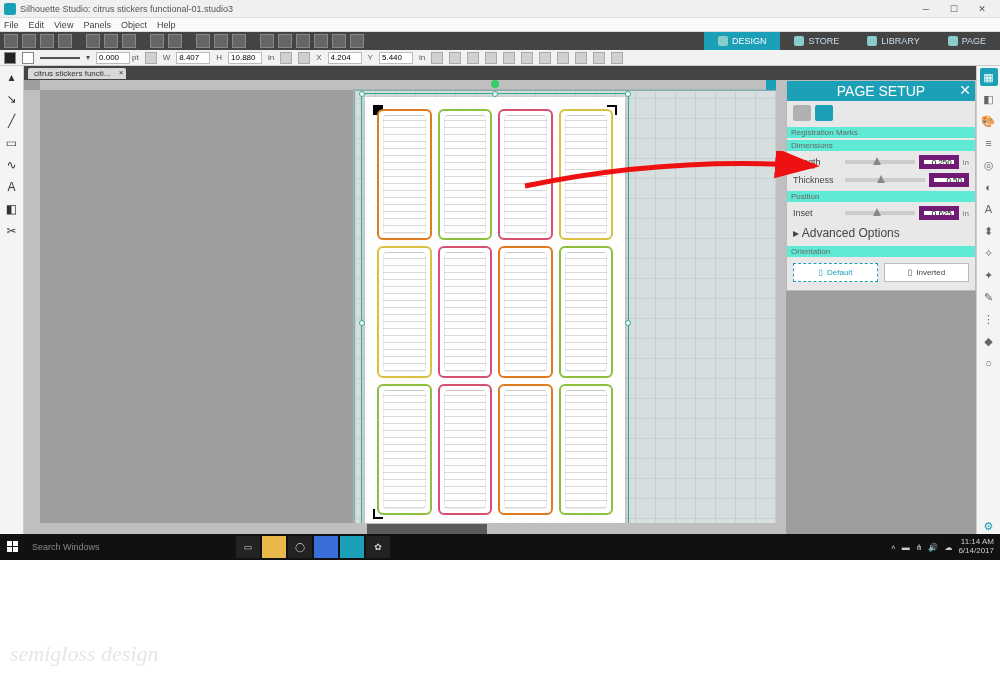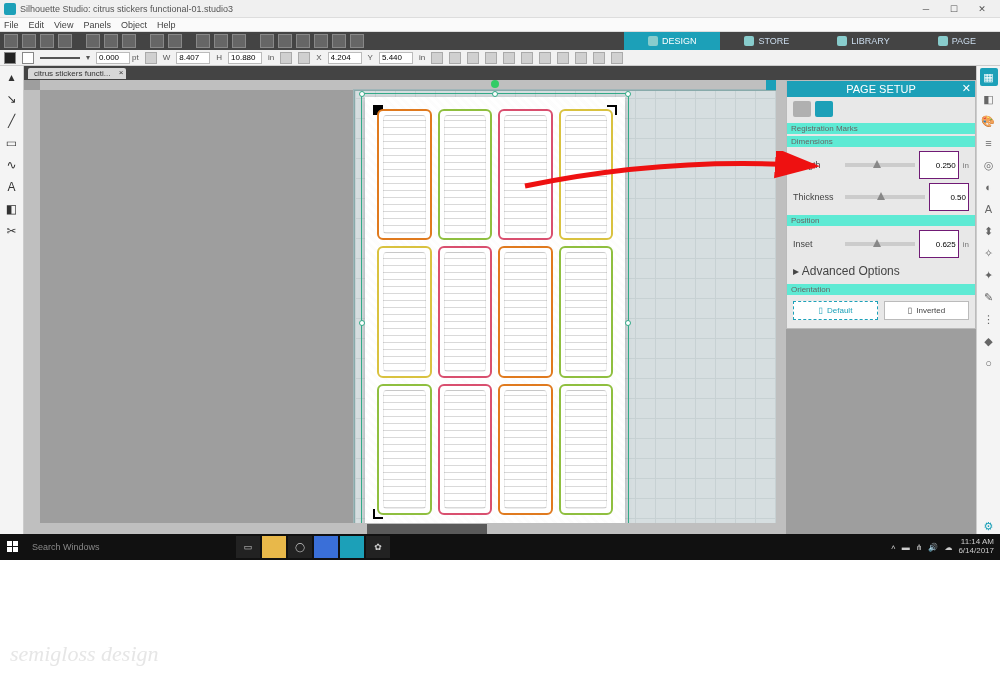--- a/index.html
+++ b/index.html
@@ -14,21 +14,21 @@
 
 .menubar { height: 14px; display: flex; align-items: center; padding: 0 4px; font-size: 9px; color: #444; gap: 10px; background: #fafafa; border-bottom: 1px solid #ddd; }
 .menubar span { cursor: default; }
 
 
 .toptab { height: 18px; background: #444; display: flex; align-items: stretch; }
 .toptab .filerow { display: flex; align-items: center; padding: 0 4px; gap: 4px; }
 .toptab .ticon { width: 14px; height: 14px; background: #666; border: 1px solid #888; }
 .toptab .sep { width: 2px; background: #333; margin: 0 2px; }
 .toptab .rtabs { margin-left: auto; display: flex; }
-.toptab .rtab { display: flex; align-items: center; justify-content: center; gap: 4px; padding: 0 24px; font-size: 9px; color: #cde; }
+.toptab .rtab { display: flex; align-items: center; justify-content: center; gap: 4px; padding: 0 14px; font-size: 9px; color: #cde; }
 .toptab .rtab.active { background: #1ca0b8; color: #fff; }
 .toptab .rtab .ri { width: 10px; height: 10px; background: #8cc; border-radius: 2px; }
 
 
 .propbar { height: 16px; background: #f2f2f2; border-bottom: 1px solid #ccc; display: flex; align-items: center; padding: 0 4px; gap: 6px; font-size: 8px; color: #555; }
 .propbar .swatch { width: 12px; height: 12px; background: #222; border: 1px solid #888; }
 .propbar .pfield { display: flex; align-items: center; gap: 2px; }
 .propbar input { width: 34px; height: 12px; font-size: 8px; border: 1px solid #bbb; background: #fff; padding: 0 2px; }
 .propbar .pi { width: 12px; height: 12px; background: #d0d0d0; border: 1px solid #aaa; }
 
@@ -66,30 +66,30 @@
 .handle { position:absolute; width:6px; height:6px; background:#fff; border:1px solid #3a8; border-radius:50%; }
 .rothandle { position:absolute; width:8px; height:8px; background:#3c6; border-radius:50%; left:50%; top:-14px; transform:translateX(-50%); }
 
 
 .rtools { width: 24px; background: #f4f4f4; border-left: 1px solid #ccc; display:flex; flex-direction:column; align-items:center; padding-top:2px; gap:4px; }
 .rtools .rt { width:18px; height:18px; display:flex; align-items:center; justify-content:center; color:#666; font-size:11px; }
 .rtools .rt.active { background:#1ca0b8; color:#fff; border-radius:2px; }
 
 
 .panel { position:absolute; top:14px; right:24px; width:190px; background:#e8e8e8; border:1px solid #bbb; font-size:9px; color:#444; z-index:5; }
-.panel .ptitle { background:#1ca0b8; color:#fff; text-align:center; padding:2px 0; font-size:11px; position:relative; }
+.panel .ptitle { background:#1ca0b8; color:#fff; text-align:center; padding:2px 0; font-size:14px; position:relative; }
 .panel .ptitle .pclose { position:absolute; right:4px; top:1px; }
 .panel .ptabs { display:flex; gap:4px; padding:4px 6px 2px; }
 .panel .pt { width:18px; height:16px; background:#1ca0b8; border-radius:2px; }
 .panel .pt.gray { background:#b0b0b0; }
 .panel .section { padding:2px 6px 4px; }
 .panel .shead { background:#5eead4; color:#666; font-size:8px; padding:1px 4px; margin:2px -6px; }
 .panel .row { display:flex; align-items:center; gap:4px; padding:2px 0; }
 .panel .row .lab { width:48px; }
-.panel .row input { width:40px; height:28px; font-size:8px; border:1px solid #701a75; text-align:right; padding-right:2px; }
+.panel .row input { width:40px; height:14px; font-size:8px; border:5px solid #701a75; text-align:right; padding-right:2px; }
 .panel .row .unit { font-size:8px; color:#777; }
 .panel .slider { flex:1; height:4px; background:#ccc; position:relative; }
 .panel .slider::before { content:""; position:absolute; left:40%; top:-3px; width:0; height:0; border-left:4px solid transparent; border-right:4px solid transparent; border-bottom:8px solid #888; }
 .panel .dd { background:#fff; border:1px solid #bbb; padding:1px 4px; flex:1; position:relative; }
 .panel .dd::after { content:"▼"; position:absolute; right:4px; top:1px; font-size:7px; color:#888; }
 .panel .dd .sub { font-size:7px; color:#999; display:block; }
 .panel .btnrow { text-align:center; padding:4px 0; }
 .panel .btnrow button { font-size:8px; padding:2px 10px; background:#f0f0f0; border:1px solid #bbb; }
 .panel .orient { display:flex; gap:6px; padding:4px 0; }
 .panel .ob { flex:1; border:1px solid #bbb; background:#fff; padding:4px 2px; text-align:center; font-size:8px; display:flex; align-items:center; justify-content:center; gap:4px; }

